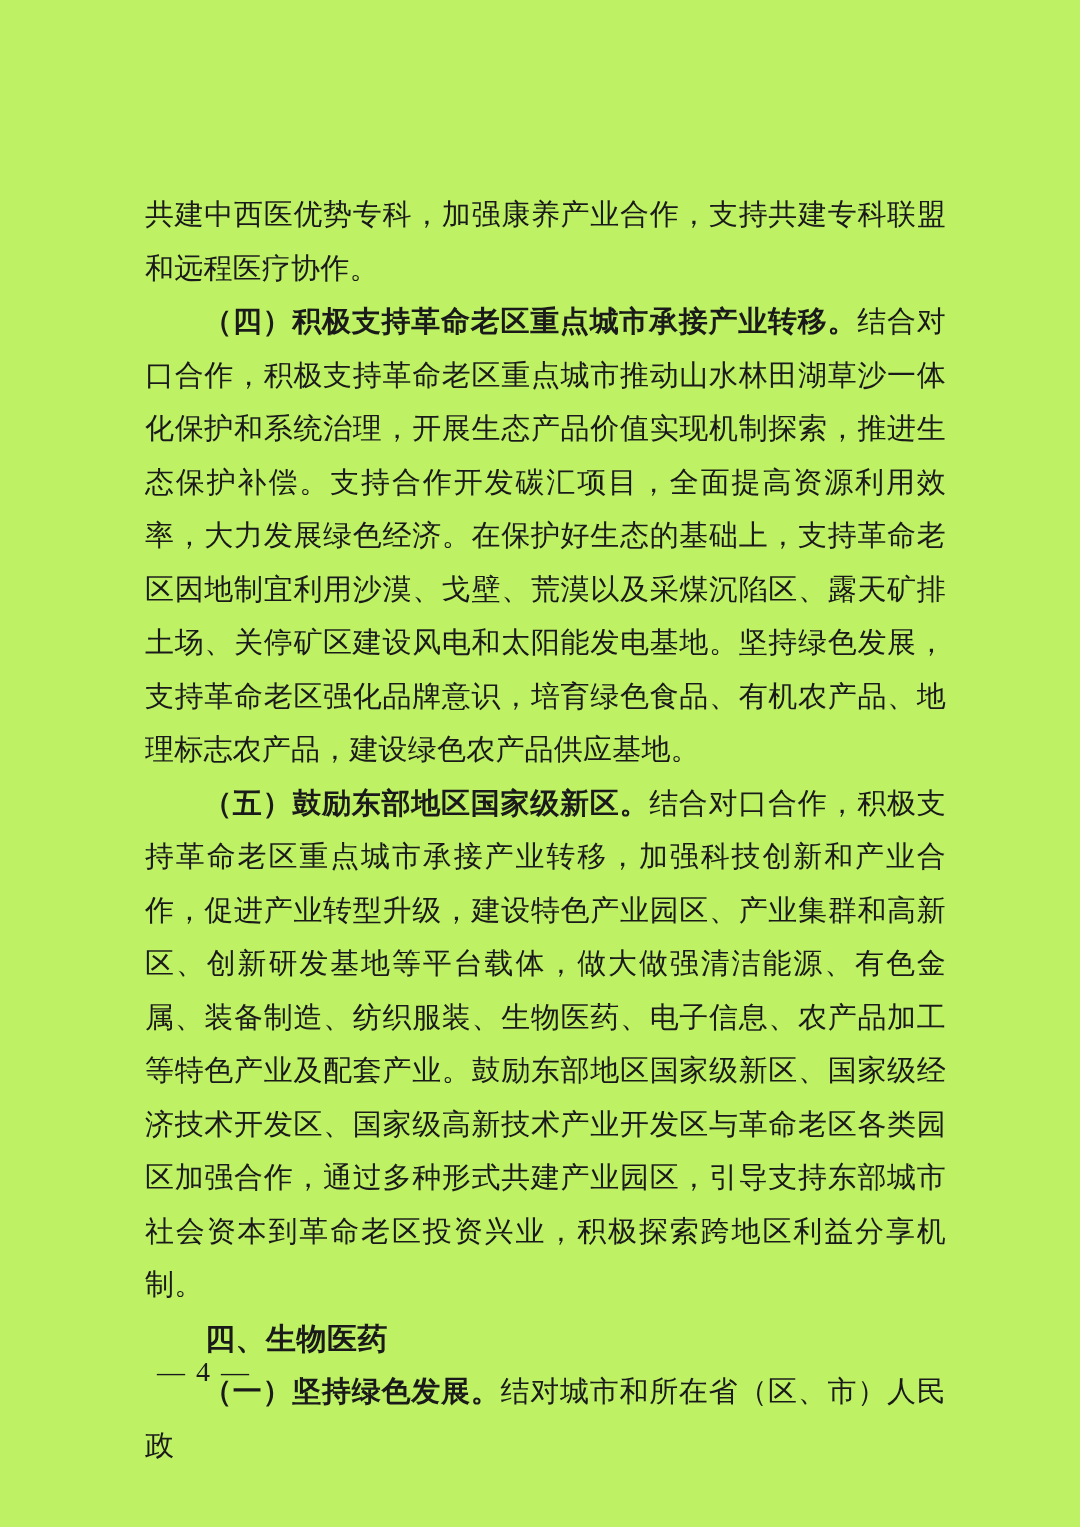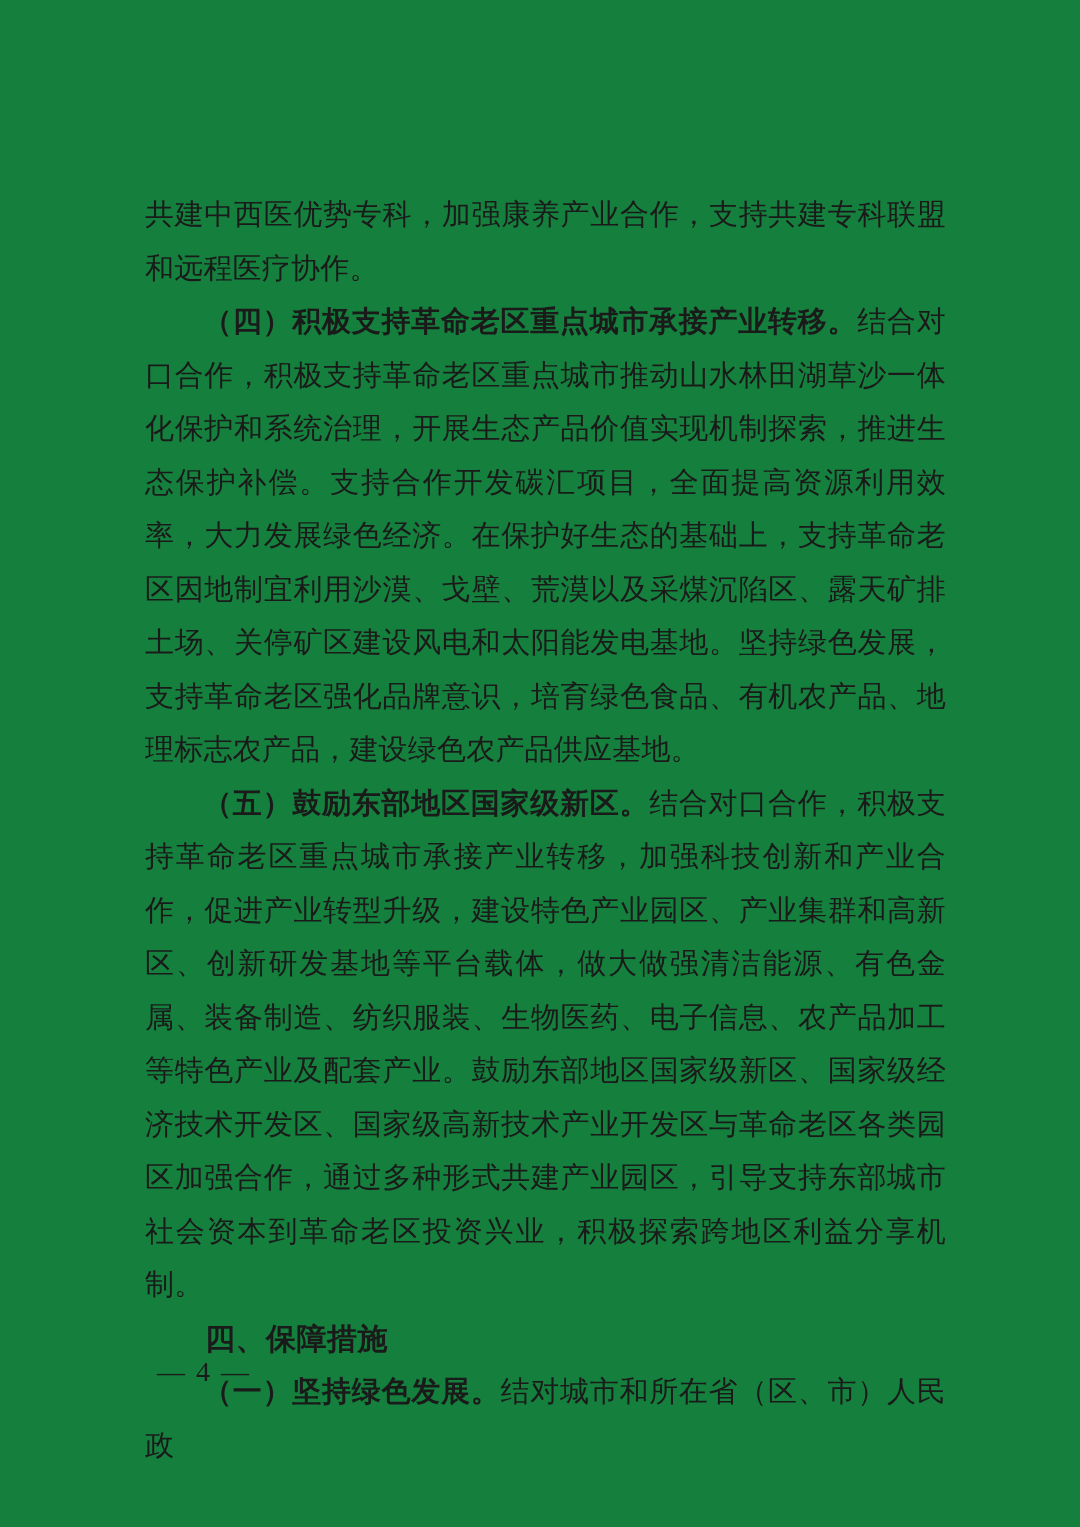--- a/index.html
+++ b/index.html
@@ -4,21 +4,21 @@
 <style>
   html, body {
     margin: 0;
     padding: 0;
     background: #ffffff;
   }
   .page {
     position: relative;
     width: 1080px;
     height: 1527px;
-    background: #15803d;
+    background: #bef264;
     overflow: hidden;
     font-family: "Liberation Serif", "DejaVu Serif", serif;
     color: #1a1a1a;
   }
   .content {
     position: absolute;
     left: 145px;
     top: 188px;
     width: 801px;
     font-size: 29px;
@@ -62,20 +62,20 @@
 
 <div class="page">
   <div class="content">
 
     <p class="para"><span>共建中西医优势专科，加强康养产业合作，支持共建专科联盟和远程医疗协作。</span></p>
 
     <p class="para indent"><span class="lead">（四）积极支持革命老区重点城市承接产业转移。</span><span>结合对口合作，积极支持革命老区重点城市推动山水林田湖草沙一体化保护和系统治理，开展生态产品价值实现机制探索，推进生态保护补偿。支持合作开发碳汇项目，全面提高资源利用效率，大力发展绿色经济。在保护好生态的基础上，支持革命老区因地制宜利用沙漠、戈壁、荒漠以及采煤沉陷区、露天矿排土场、关停矿区建设风电和太阳能发电基地。坚持绿色发展，支持革命老区强化品牌意识，培育绿色食品、有机农产品、地理标志农产品，建设绿色农产品供应基地。</span></p>
 
     <p class="para indent"><span class="lead">（五）鼓励东部地区国家级新区。</span><span>结合对口合作，积极支持革命老区重点城市承接产业转移，加强科技创新和产业合作，促进产业转型升级，建设特色产业园区、产业集群和高新区、创新研发基地等平台载体，做大做强清洁能源、有色金属、装备制造、纺织服装、生物医药、电子信息、农产品加工等特色产业及配套产业。鼓励东部地区国家级新区、国家级经济技术开发区、国家级高新技术产业开发区与革命老区各类园区加强合作，通过多种形式共建产业园区，引导支持东部城市社会资本到革命老区投资兴业，积极探索跨地区利益分享机制。</span></p>
 
-    <h2 class="section-heading"><span>四、保障措施</span></h2>
+    <h2 class="section-heading"><span>四、生物医药</span></h2>
 
     <p class="para indent"><span class="lead">（一）坚持绿色发展。</span><span>结对城市和所在省（区、市）人民政</span></p>
 
   </div>
 
   <div class="footer">— 4 —</div>
 </div>
 
 </body></html>

